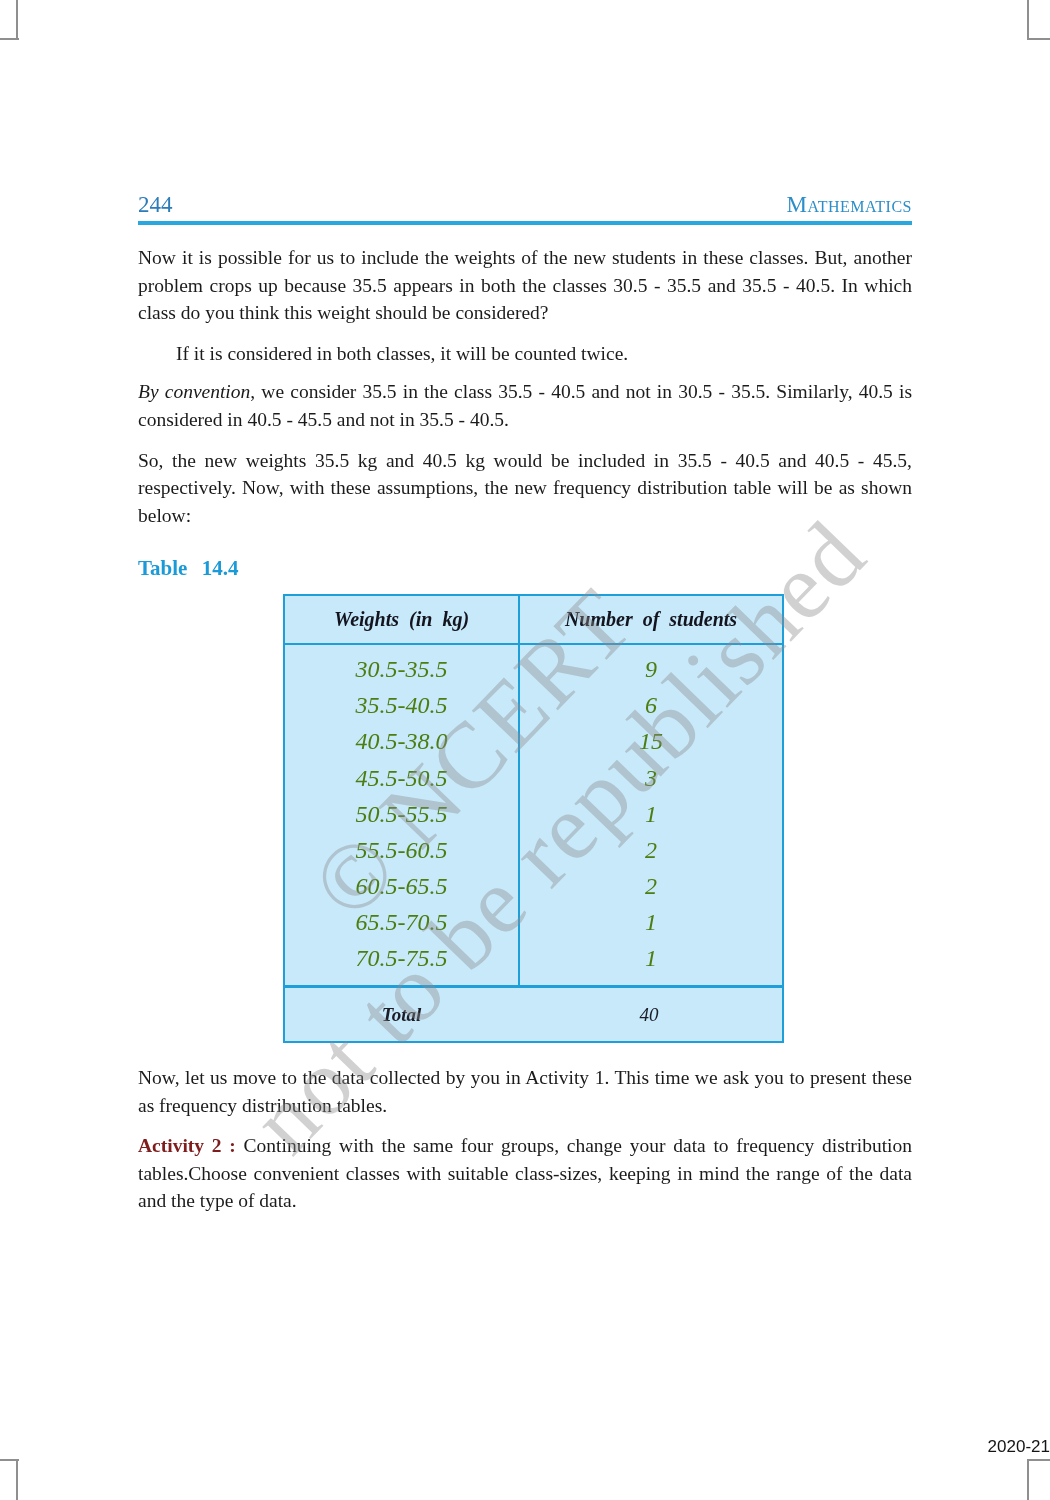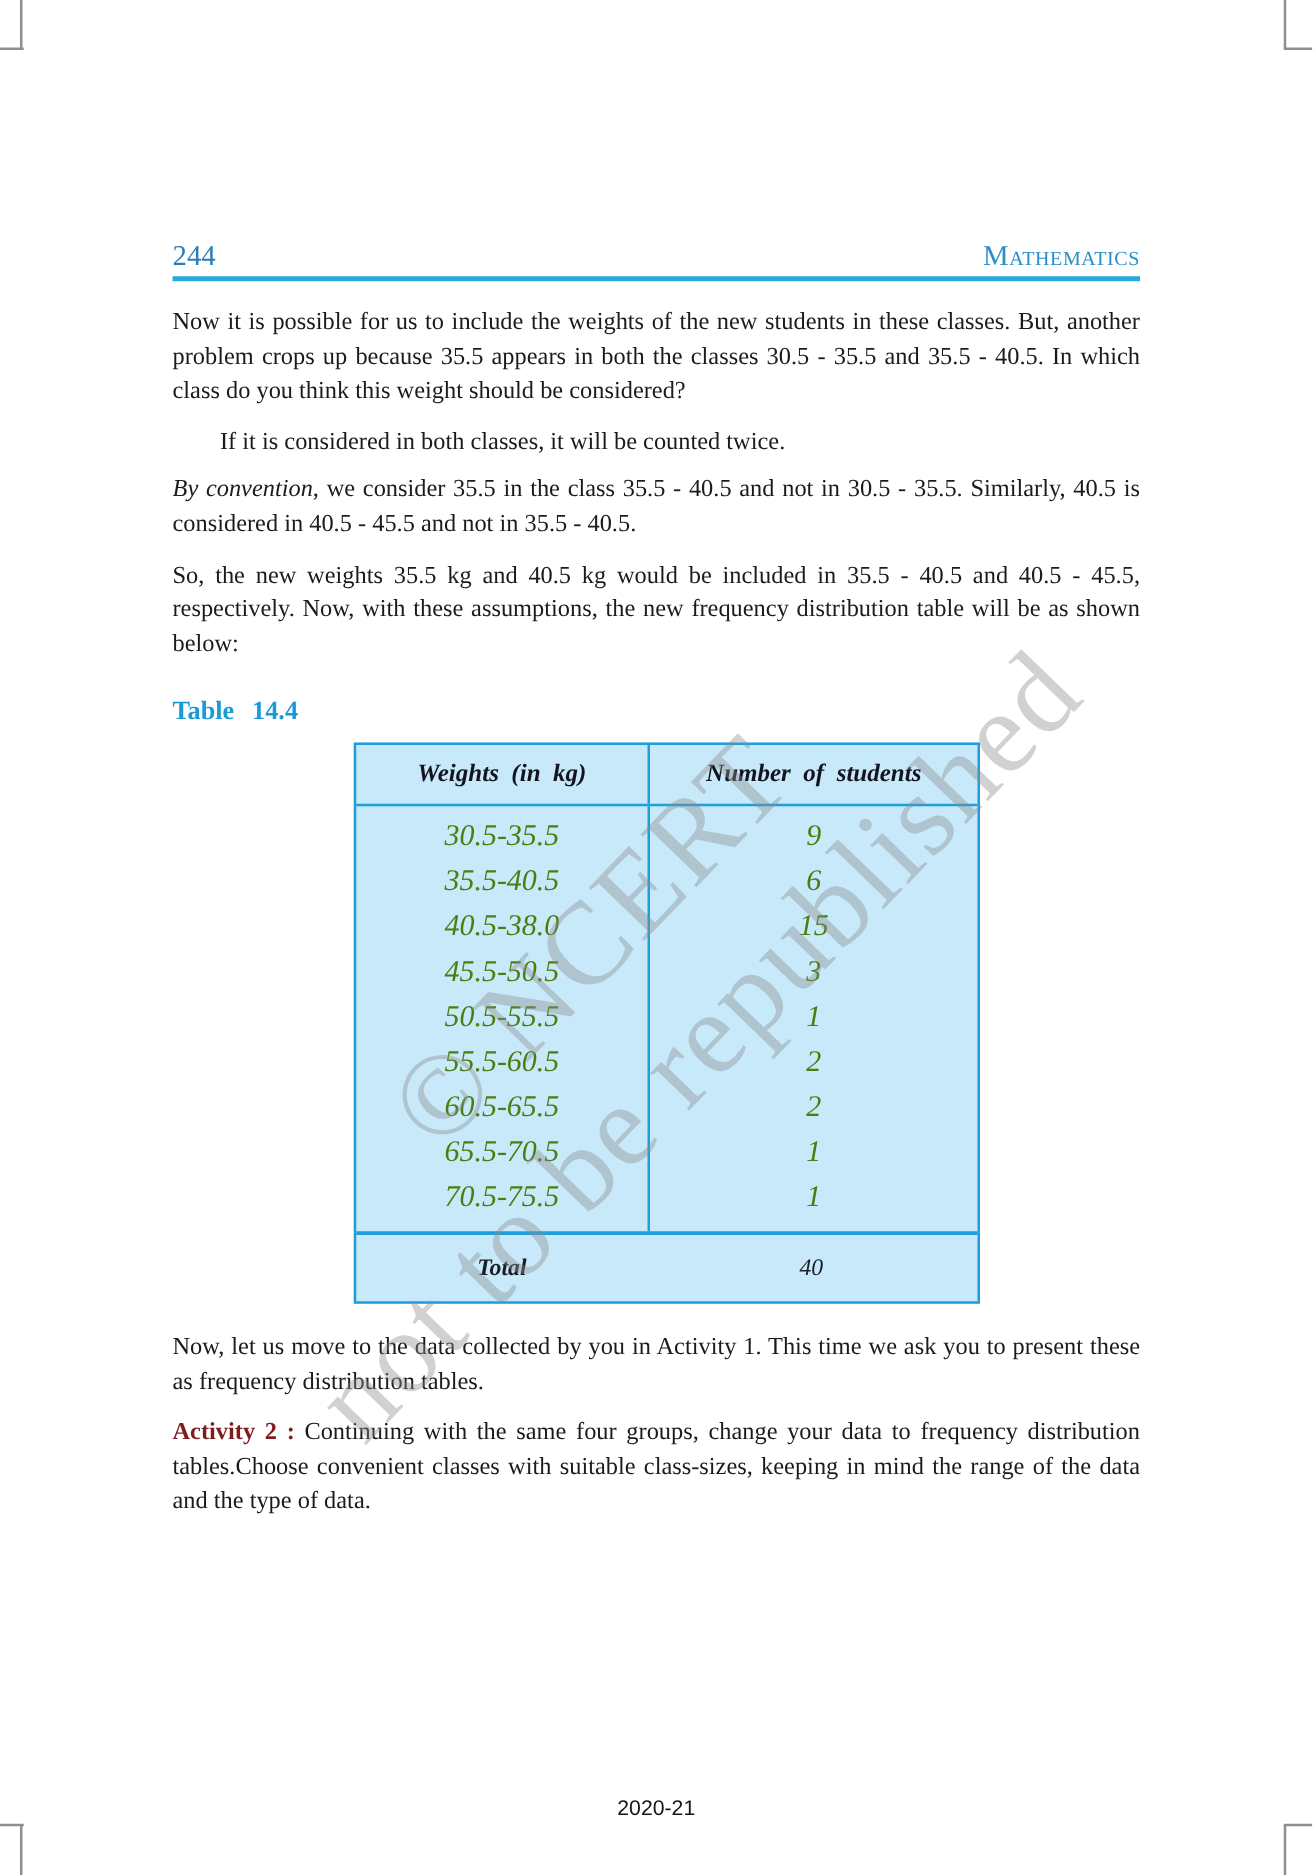--- a/index.html
+++ b/index.html
@@ -123,21 +123,21 @@
   }
   .total-label { font-weight: bold; font-size: 20px; color: #14141f; }
 
   .below-table { margin-top: 21px; }
 
   .footer {
     position: absolute;
     left: 0;
     width: 1050px;
     top: 1437px;
-    text-align: center;
+    text-align: right;
     font-family: "Liberation Sans", sans-serif;
     font-size: 17px;
     color: #141414;
   }
 
   .watermark {
     position: absolute;
     left: 65px;
     top: 395px;
     width: 900px;

